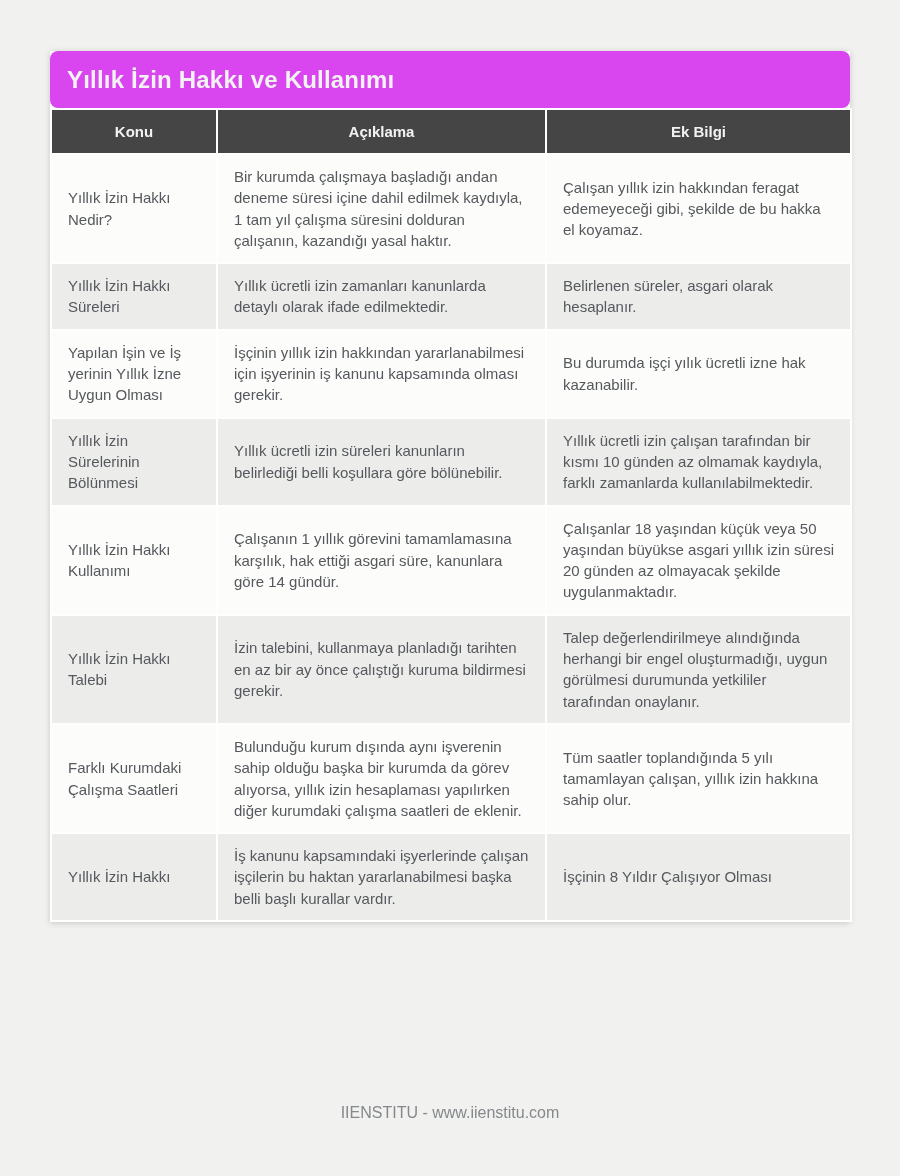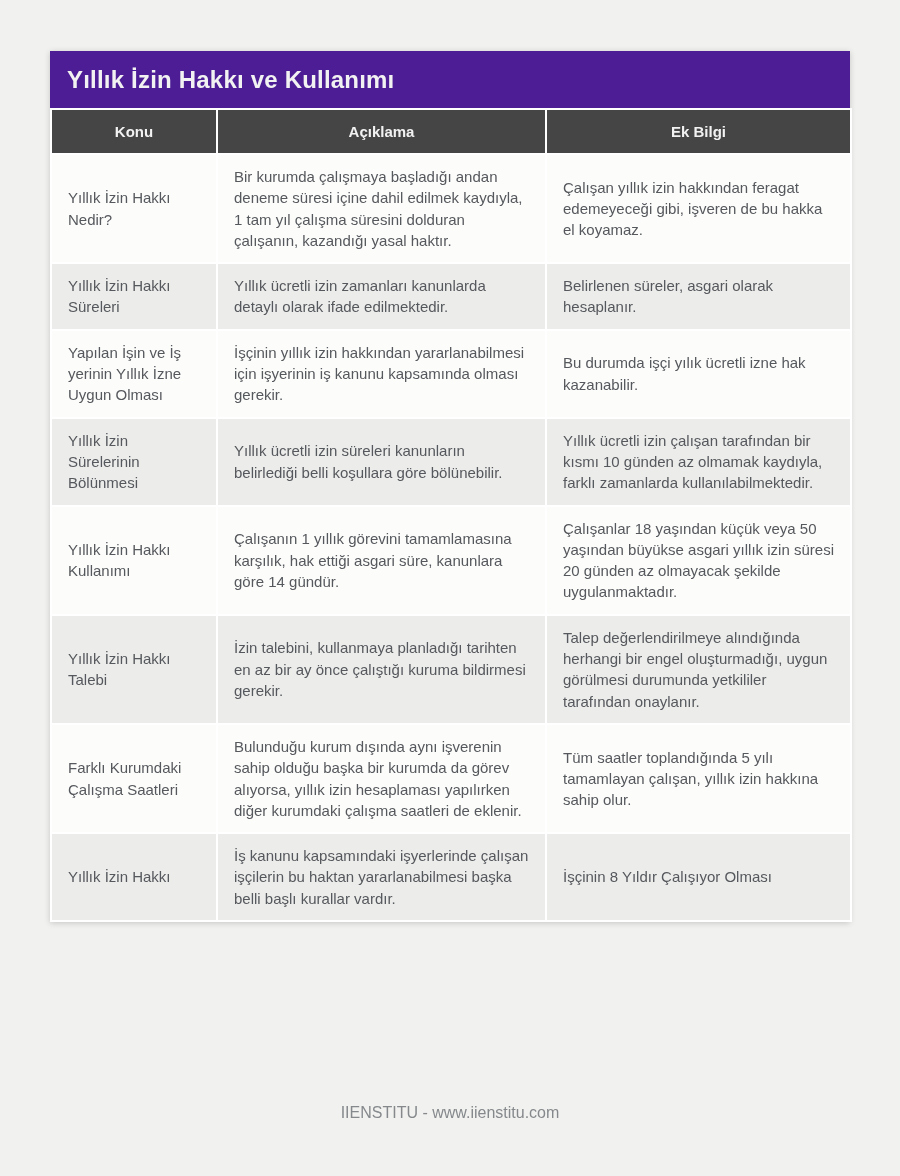--- a/index.html
+++ b/index.html
@@ -10,29 +10,30 @@
     font-family: "Liberation Sans", "DejaVu Sans", sans-serif;
   }
   .card {
     position: absolute;
     left: 50px; top: 51px;
     width: 800px;
     background: #ffffff;
     box-shadow: 0 1px 6px rgba(0,0,0,0.18);
   }
   .title-bar {
-    background: #4c1d95;
+    background: #d946ef;
     color: #f2f2f2;
     height: 57px;
     display: flex;
     align-items: center;
     padding: 0 17px;
     font-size: 24px;
     font-weight: bold;
     letter-spacing: 0.2px;
+    border-radius: 8px;
   }
   table.leave-table {
     width: 100%;
     border-collapse: collapse;
     table-layout: fixed;
   }
   col.c-konu    { width: 166px; }
   col.c-aciklama{ width: 329px; }
   col.c-ek      { width: 305px; }
   .leave-table th {
@@ -79,21 +80,21 @@
       <tr>
         <th>Konu</th>
         <th>Açıklama</th>
         <th>Ek Bilgi</th>
       </tr>
     </thead>
     <tbody>
       <tr>
         <td>Yıllık İzin Hakkı Nedir?</td>
         <td>Bir kurumda çalışmaya başladığı andan deneme süresi içine dahil edilmek kaydıyla, 1 tam yıl çalışma süresini dolduran çalışanın, kazandığı yasal haktır.</td>
-        <td>Çalışan yıllık izin hakkından feragat edemeyeceği gibi, işveren de bu hakka el koyamaz.</td>
+        <td>Çalışan yıllık izin hakkından feragat edemeyeceği gibi, şekilde de bu hakka el koyamaz.</td>
       </tr>
       <tr>
         <td>Yıllık İzin Hakkı Süreleri</td>
         <td>Yıllık ücretli izin zamanları kanunlarda detaylı olarak ifade edilmektedir.</td>
         <td>Belirlenen süreler, asgari olarak hesaplanır.</td>
       </tr>
       <tr>
         <td>Yapılan İşin ve İş yerinin Yıllık İzne Uygun Olması</td>
         <td>İşçinin yıllık izin hakkından yararlanabilmesi için işyerinin iş kanunu kapsamında olması gerekir.</td>
         <td>Bu durumda işçi yılık ücretli izne hak kazanabilir.</td>

